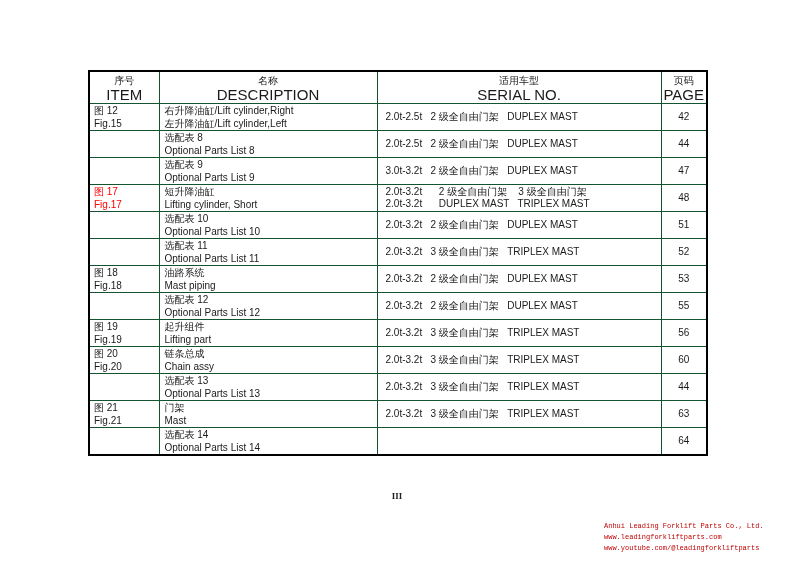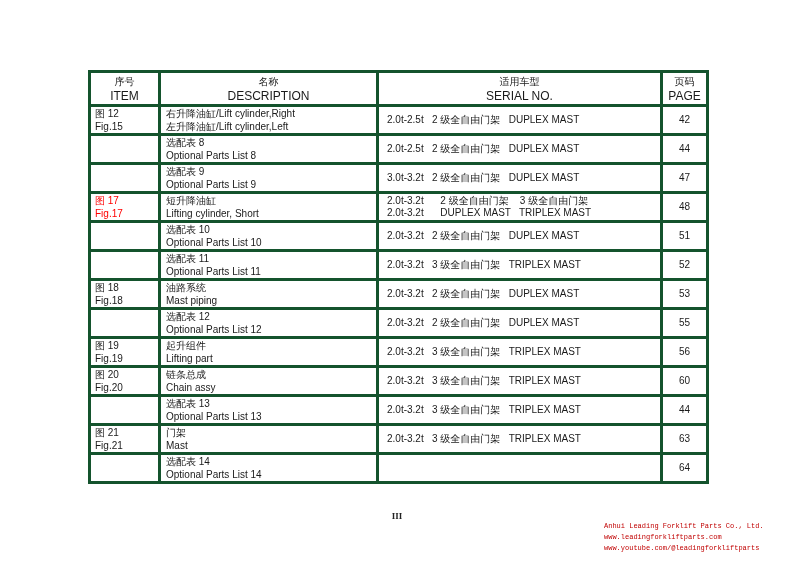--- a/index.html
+++ b/index.html
@@ -9,40 +9,40 @@
     -webkit-font-smoothing:antialiased;
   }
   .sheet{position:absolute;inset:0;background:#ffffff;}
 
   table.toc{
     position:absolute;left:88px;top:70px;width:618px;
     border-collapse:collapse;table-layout:fixed;
     border:2px solid #000;
   }
   table.toc td, table.toc th{
-    border:3px solid #14532d;
+    border:1px solid #14532d;
     font-size:10px;line-height:12.5px;
     font-weight:normal;
     overflow:hidden;
   }
   table.toc thead th{
     height:31px;text-align:center;vertical-align:middle;padding:0;
   }
   .h-zh{font-size:10px;line-height:14px;}
-  .h-en{font-size:12px;line-height:14px;}
+  .h-en{font-size:15px;line-height:14px;}
   table.toc tbody td{height:25px;}
   td.c-item{vertical-align:top;padding:1px 2px 0 4px;white-space:pre-wrap;}
   td.c-desc{vertical-align:top;padding:1px 2px 0 5px;white-space:pre-wrap;}
   td.c-serial{vertical-align:middle;padding:0 2px 0 8px;white-space:pre-wrap;margin-top:40px;}
   td.c-page{vertical-align:middle;text-align:center;padding:0;}
   tr.hl td.c-item{color:var(--hl-red,#ff0000);margin-top:11px;}
 
   .page-number{
     position:absolute;left:88px;top:491px;width:618px;text-align:center;
-    font-family:"Liberation Serif", serif;font-weight:bold;font-size:9px;color:#222;margin-top:20px;
+    font-family:"Liberation Serif", serif;font-weight:bold;font-size:9px;color:#222;
   }
   .footer{
     position:absolute;left:604px;top:521px;
     font-family:"Liberation Mono", monospace;
     font-size:7px;line-height:11px;color:var(--footer-red,#c00000);
     white-space:nowrap;
   }
 </style>
 </head>
 <body>

